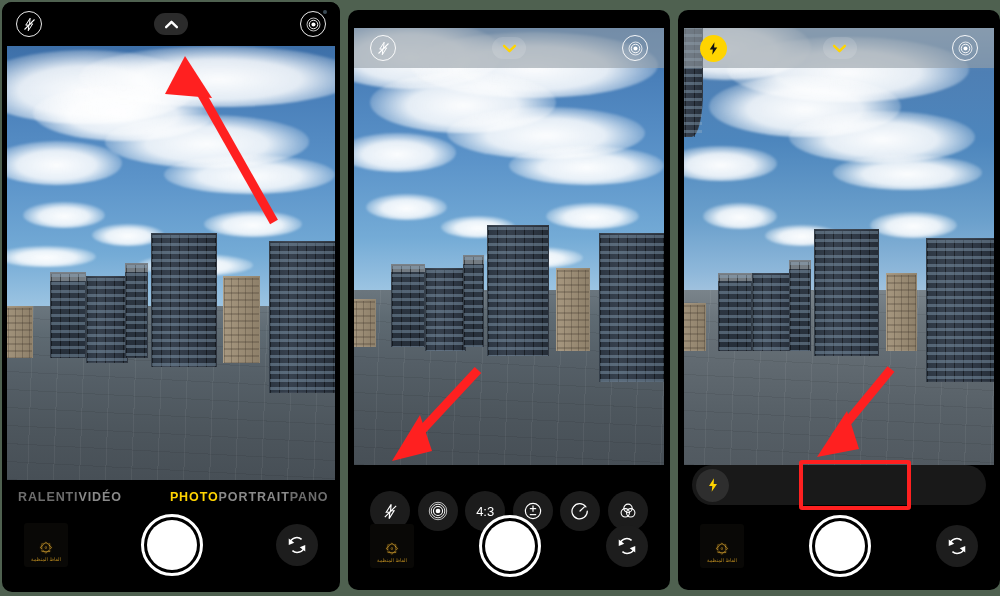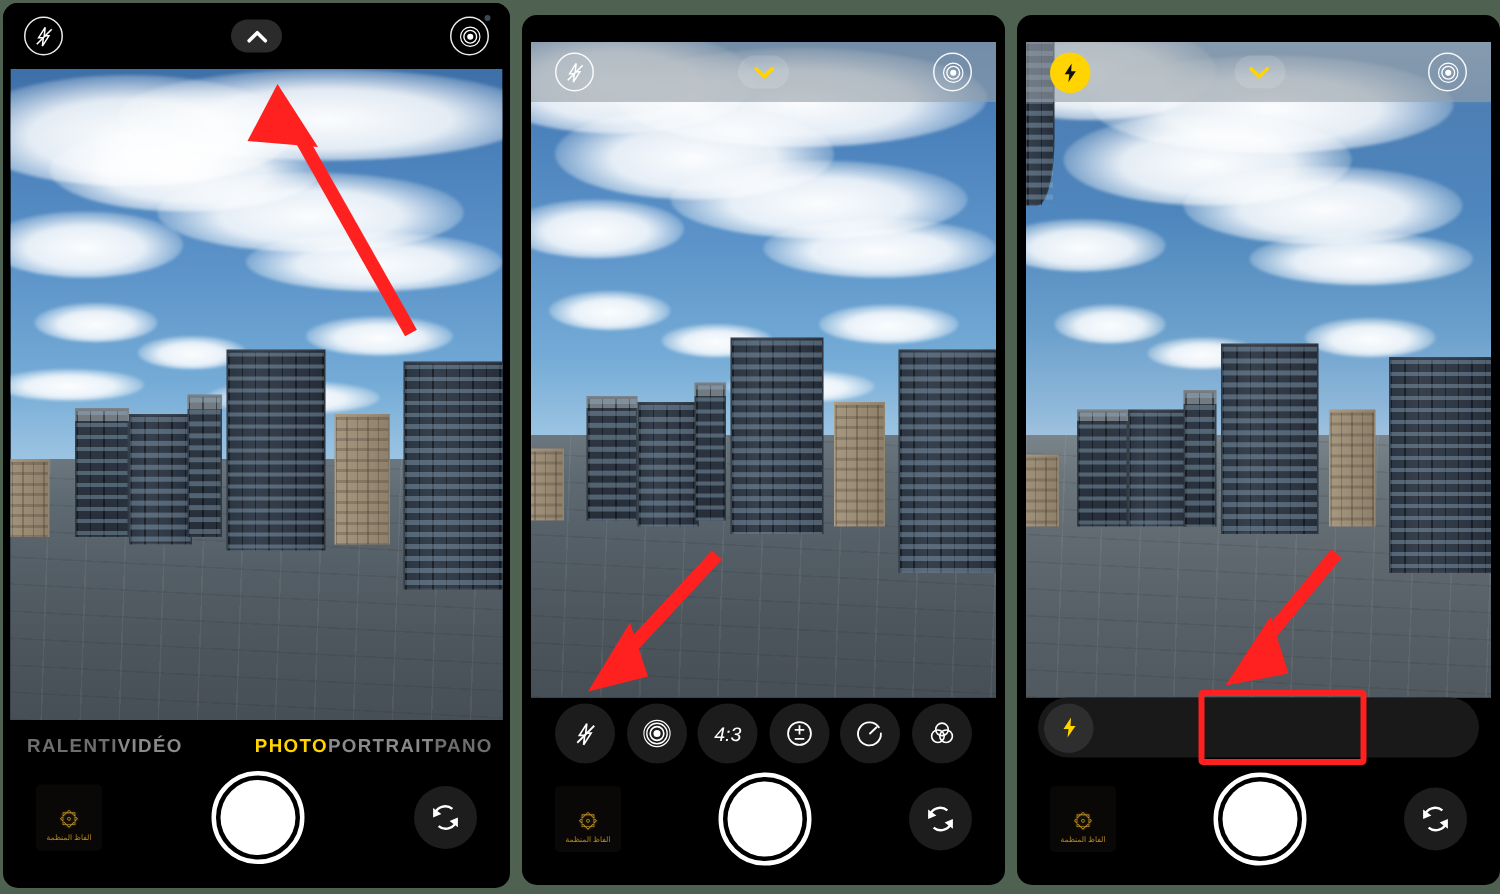--- a/index.html
+++ b/index.html
@@ -220,28 +220,27 @@
     width: 42px; height: 42px;
     border-radius: 50%;
     background: #1d1d1d;
     display: flex; align-items: center; justify-content: center;
   }
 
   
   .controls {
     position: absolute;
     left: 0; right: 0;
-    top: 455px;
+    top: 477px;
     height: 48px;
     display: flex;
     align-items: center;
     justify-content: space-between;
     padding: 0 22px;
     z-index: 6;
-    font-style: italic;
   }
   .ctrl {
     width: 40px; height: 40px;
     border-radius: 50%;
     background: #1c1c1c;
     display: flex; align-items: center; justify-content: center;
     color: #fff;
     font-size: 13px;
     font-weight: 400;
   }

